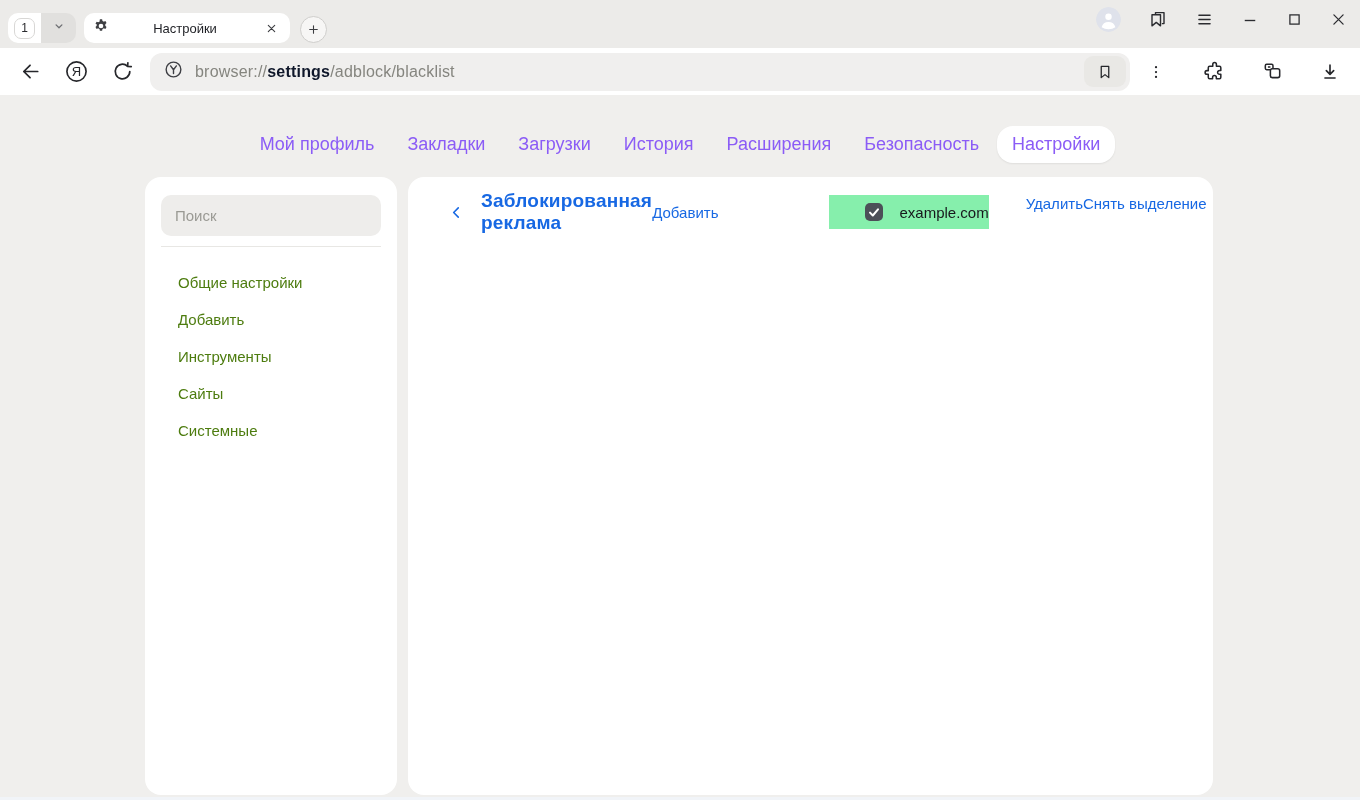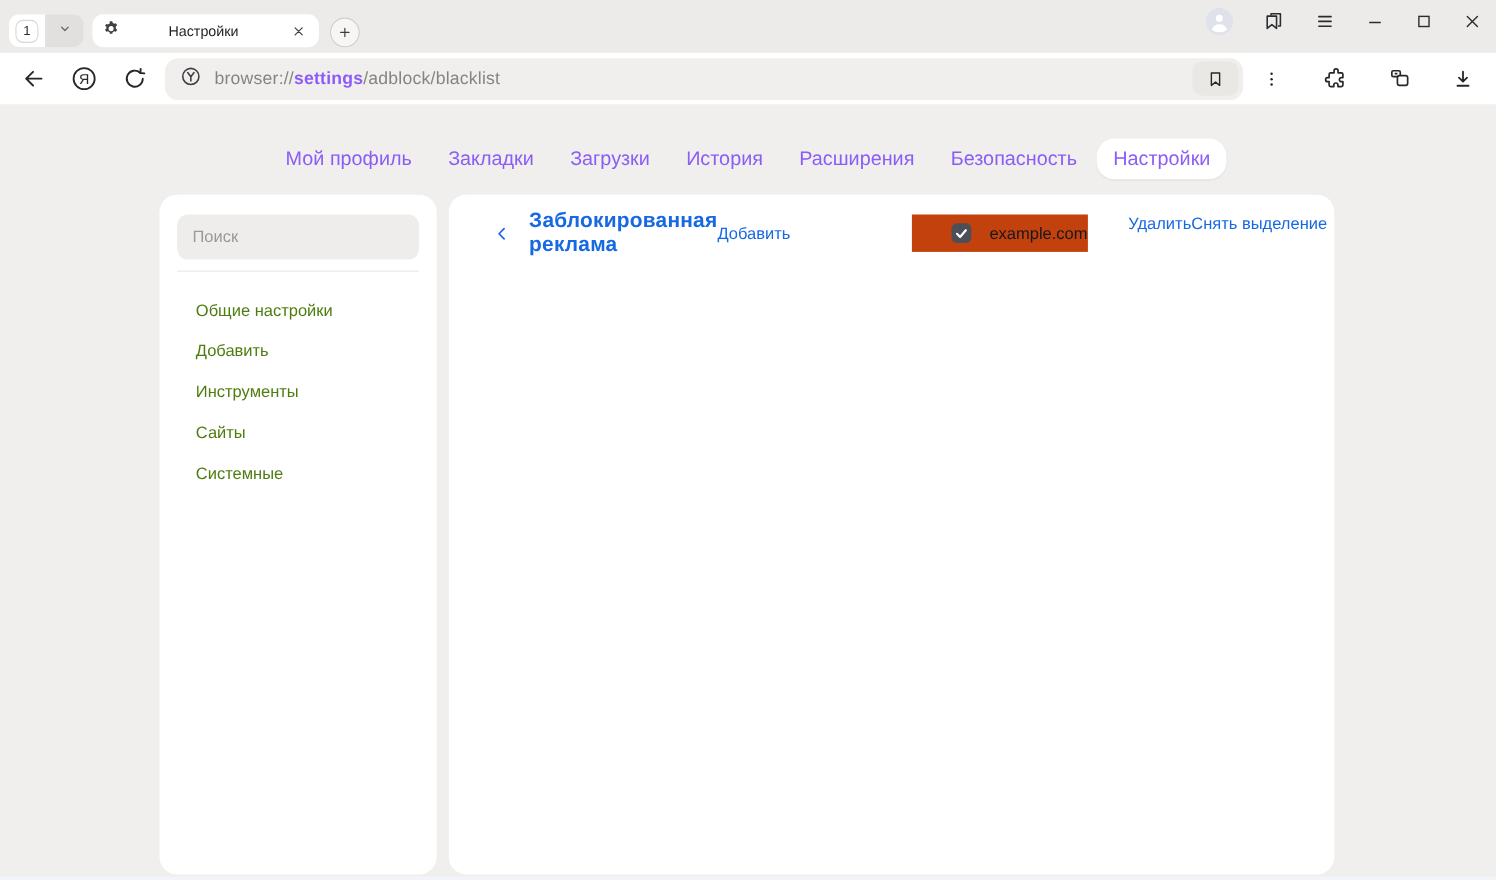--- a/index.html
+++ b/index.html
@@ -19,21 +19,21 @@
   .tabbar-right { position:absolute; right:13px; top:5px; height:28px; display:flex; align-items:center; gap:27px; }
   .tb-icon { display:flex; align-items:center; justify-content:center; cursor:pointer; }
   .avatar { width:25px; height:25px; border-radius:50%; overflow:hidden; }
 
   
   .toolbar { height:47px; background:#ffffff; display:flex; align-items:center; padding:0 12px; }
   .tool-btn { width:36px; height:36px; border-radius:10px; display:flex; align-items:center; justify-content:center; cursor:pointer; flex:none; }
   .tool-btn + .tool-btn { margin-left:10px; }
   .urlbar { margin-left:10px; flex:1; height:38px; background:#f0efee; border-radius:12px; display:flex; align-items:center; padding:0 4px 0 13px; min-width:0; cursor:text; }
   .url-text { margin-left:11px; font-size:16px; color:#85857f; white-space:nowrap; letter-spacing:.2px; }
-  .url-text b { color:#8b5cf6; font-weight:700; }
+  .url-text b { color:#0f172a; font-weight:700; }
   .urlbar-spacer { flex:1; }
   .bookmark-btn { width:42px; height:31px; border-radius:9px; background:#e9e8e5; display:flex; align-items:center; justify-content:center; cursor:pointer; }
   .toolbar .right-group { display:flex; align-items:center; margin-left:8px; gap:12px; }
 
   
   .content { height:705px; background:#f0efed; position:relative; }
   .nav { padding-top:31px; display:flex; justify-content:center; align-items:center; gap:3px; }
   .nav-tab { font-size:18px; color:#8b5cf6; padding:8px 15px; border-radius:16px; cursor:pointer; white-space:nowrap; }
   .nav-tab.active { background:#ffffff; box-shadow:0 1px 2px rgba(0,0,0,.07); }
 
@@ -48,21 +48,21 @@
   .sb-item { height:37px; display:flex; align-items:center; padding-left:17px; font-size:15px; color:#4d7c0f; border-radius:8px; cursor:pointer; }
 
   
   .main { flex:1; background:#ffffff; border-radius:16px; display:flex; flex-direction:row; min-width:0; }
   .main-header { height:70px; display:flex; align-items:center; padding:0 38px 0 36px; }
   .back-btn { width:24px; height:24px; display:flex; align-items:center; justify-content:center; cursor:pointer; }
   .main-title { margin-left:13px; font-size:19px; font-weight:700; color:#1768e3; flex:1; letter-spacing:.2px; }
   .link-btn { font-size:15px; color:#1768e3; cursor:pointer; white-space:nowrap; }
   .hdr-divider { height:1px; background:#e8e7e4; margin:0 37px 0 36px; }
   .list { margin-top:18px; }
-  .list-row { height:34px; background:#c2410c; display:flex; align-items:center; padding-left:36px; cursor:pointer; }
+  .list-row { height:34px; background:#86efac; display:flex; align-items:center; padding-left:36px; cursor:pointer; }
   .checkbox { width:18px; height:18px; border-radius:5px; background:#4c4f58; display:flex; align-items:center; justify-content:center; cursor:pointer; flex:none; }
   .row-label { margin-left:16px; font-size:15px; color:#17181c; }
   .main-spacer { flex:1; }
   .ftr-divider { height:1px; background:#e8e7e4; }
   .main-footer { height:52px; display:flex; align-items:center; justify-content:space-between; padding:0 38px 0 37px; }
 
   .window-edge { position:absolute; left:0; right:0; bottom:0; height:3px; background:#f1f4f8; }
 </style>
 </head>
 <body>

